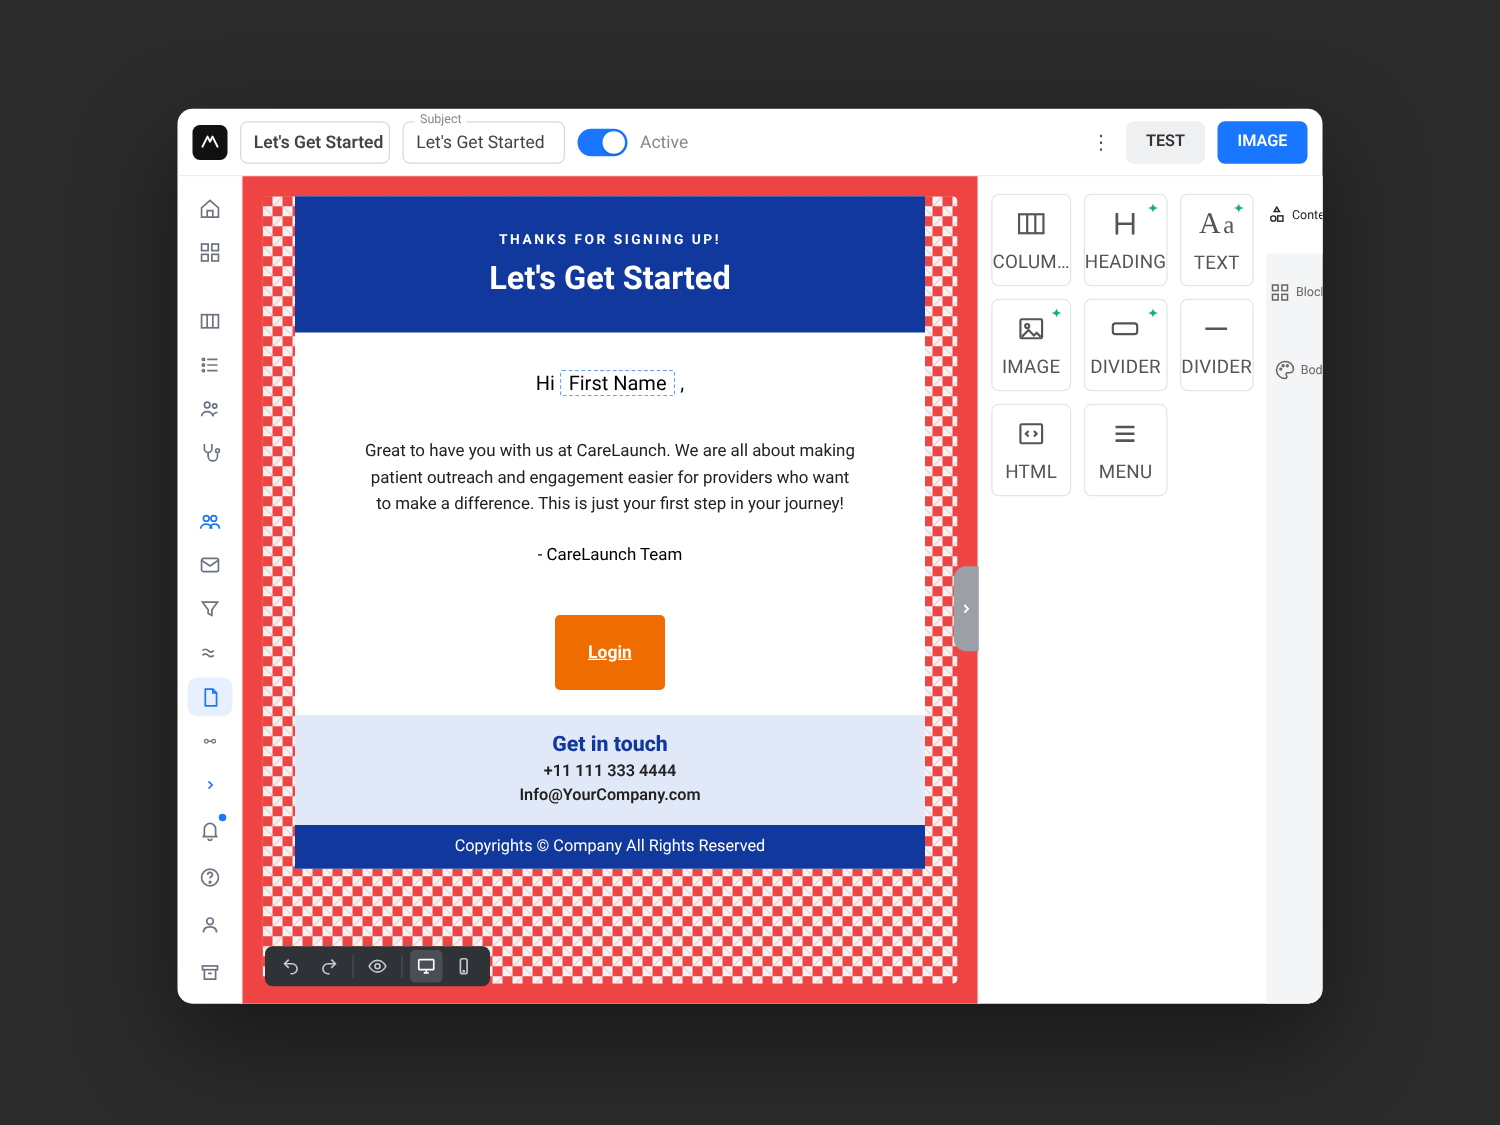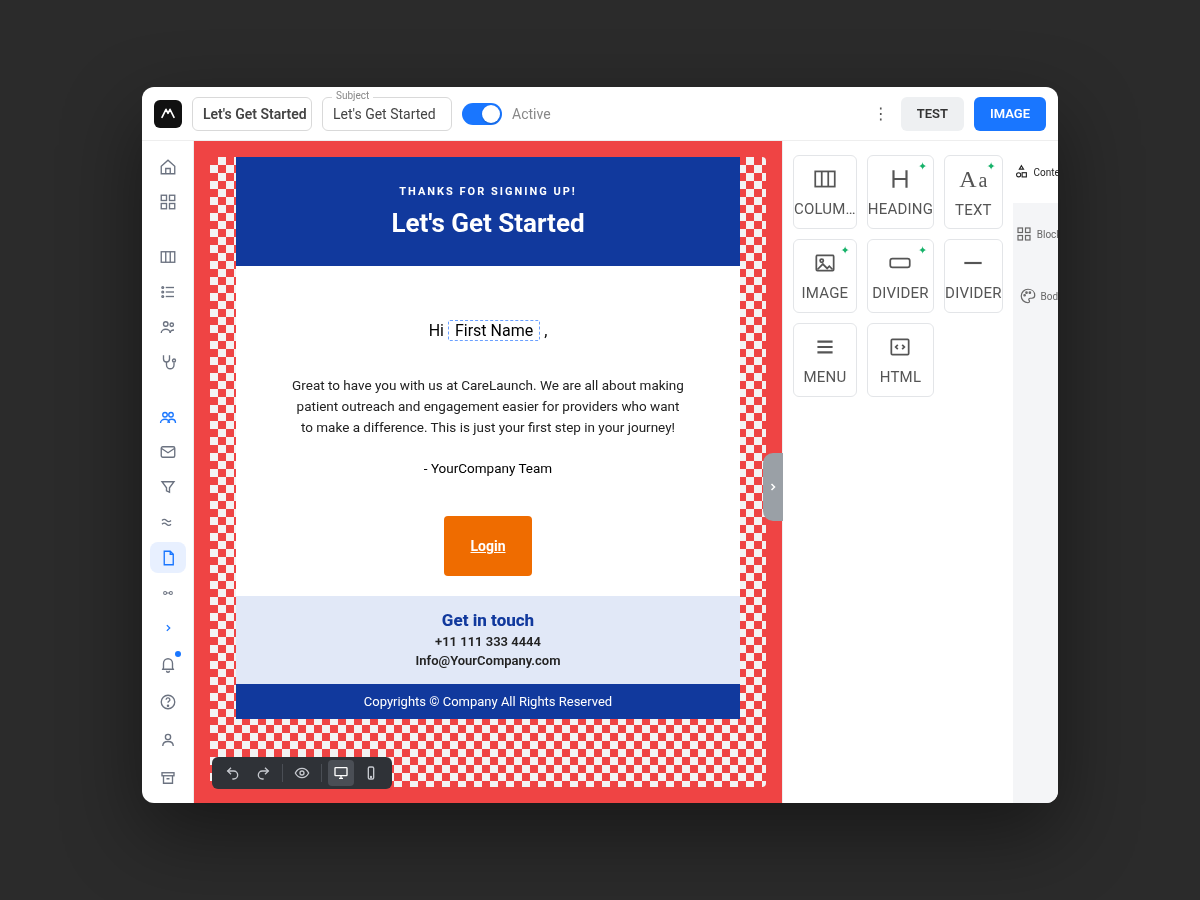--- a/index.html
+++ b/index.html
@@ -56,21 +56,21 @@
     background-position:0 0,0 8px,8px -8px,-8px 0;
     border-radius:4px;
   }
   .email {
     position:absolute; left:42px; right:42px; top:16px; background:#fff;
     box-shadow:none;
   }
   .email .hdr { background:#11399d; color:#fff; text-align:center; padding:28px 20px 28px;}
   .email .hdr .kicker{ font-size:11px; letter-spacing:2px; font-weight:700;}
   .email .hdr h1{ font-size:26px; font-weight:700; margin-top:10px;}
-  .email .greet { text-align:center; padding:30px 20px 10px; font-size:16px;margin-top:24px;}
+  .email .greet { text-align:center; padding:30px 20px 10px; font-size:16px;}
   .merge { display:inline-block; border:1px dashed #6aa0ff; padding:0 6px; border-radius:2px;}
   .email .bodytxt { text-align:center; padding:24px 54px 8px; font-size:13.5px; line-height:1.55; color:#222;}
   .email .sign { text-align:center; font-size:13.5px; padding:14px 20px 6px;}
   .email .cta-row{ text-align:center; padding:34px 0 20px;}
   .cta { display:inline-block; background:#ef6c00; color:#fff; font-weight:700; font-size:14px; padding:22px 26px; border-radius:4px;text-decoration:underline;}
   .email .touch { background:#e1e8f7; text-align:center; padding:14px 10px 16px;}
   .email .touch h3{ color:#11399d; font-size:17px; font-weight:800;}
   .email .touch .line{ font-size:13px; font-weight:600; color:#222; margin-top:4px;}
   .email .copy { background:#11399d; color:#fff; text-align:center; font-size:13px; padding:10px;}
   
@@ -253,21 +253,21 @@
         <div class="hdr">
           <div class="kicker">THANKS FOR SIGNING UP!</div>
           <h1>Let's Get Started</h1>
         </div>
         <div class="greet">
           <span>Hi</span>
           <span class="merge">First Name</span>
           <span>,</span>
         </div>
         <div class="bodytxt">Great to have you with us at CareLaunch. We are all about making patient outreach and engagement easier for providers who want to make a difference. This is just your first step in your journey!</div>
-        <div class="sign">- YourCompany Team</div>
+        <div class="sign">- CareLaunch Team</div>
         <div class="cta-row">
           <span class="cta">Login</span>
         </div>
         <div class="touch">
           <h3>Get in touch</h3>
           <div class="line">+11 111 333 4444</div>
           <div class="line">Info@YourCompany.com</div>
         </div>
         <div class="copy">Copyrights © Company All Rights Reserved</div>
       </div>
@@ -355,31 +355,31 @@
               </svg>
             <span class="bl">DIVIDER</span>
           </div>
           <div class="block">
             <svg viewBox="0 0 24 24" fill="none" stroke="currentColor" stroke-width="2">
                 <path d="M4 12h16"></path>
               </svg>
             <span class="bl">DIVIDER</span>
           </div>
           <div class="block">
-            <svg viewBox="0 0 24 24" fill="none" stroke="currentColor" stroke-width="2">
-                <path d="M5 7h14M5 12h14M5 17h14"></path>
-              </svg>
-            <span class="bl">MENU</span>
-          </div>
-          <div class="block">
             <svg viewBox="0 0 24 24" fill="none" stroke="currentColor" stroke-width="1.6">
                 <rect x="4" y="5" width="16" height="14" rx="1"></rect>
                 <path d="M10 10l-2 2 2 2M14 10l2 2-2 2"></path>
               </svg>
             <span class="bl">HTML</span>
+          </div>
+          <div class="block">
+            <svg viewBox="0 0 24 24" fill="none" stroke="currentColor" stroke-width="2">
+                <path d="M5 7h14M5 12h14M5 17h14"></path>
+              </svg>
+            <span class="bl">MENU</span>
           </div>
         </div>
       </div>
       <div class="tabs">
         <div class="tab active">
           <svg viewBox="0 0 24 24" fill="none" stroke="currentColor" stroke-width="1.6">
               <path d="M12 3l3 5H9z"></path>
               <circle cx="8" cy="16" r="3"></circle>
               <rect x="13" y="13" width="6" height="6"></rect>
             </svg>

